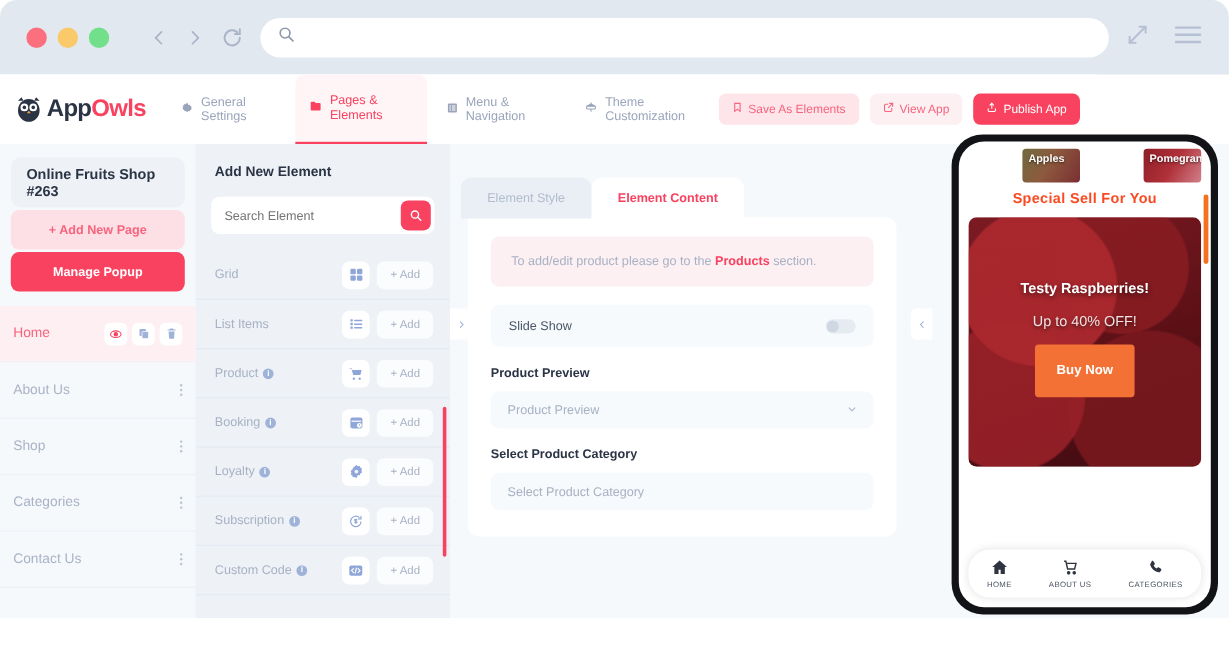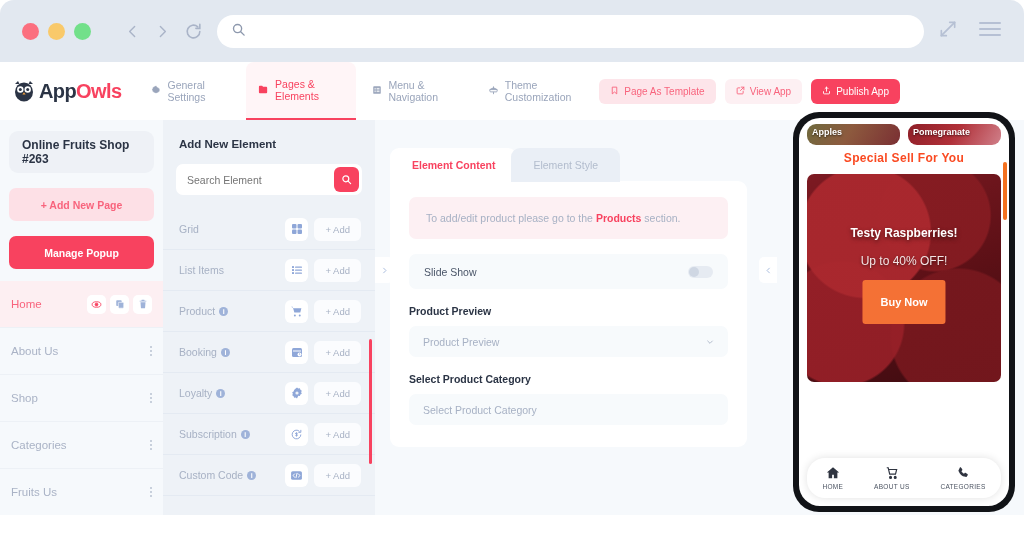--- a/index.html
+++ b/index.html
@@ -82,21 +82,21 @@
   .pages {
     position: absolute; left: 0; top: 0; width: 163px; height: 395px;
     background: #f6f9fc;
   }
   .project-pill {
     margin: 11px 9px 0 9px; height: 42px; border-radius: 9px;
     background: #eef1f6; display: flex; align-items: center;
     padding: 0 13px; font-size: 12px; font-weight: bold; color: #2b3445;
   }
   .page-btn {
-    margin: 15px 9px 0 9px; height: 33px; border-radius: 7px;
+    margin: 2px 9px 0 9px; height: 33px; border-radius: 7px;
     display: flex; align-items: center; justify-content: center;
     font-size: 10.5px; font-weight: bold;
   }
   .page-btn.light { background: #fde0e6; color: #f8647d; }
   .page-btn.solid { background: #f8425f; color: #ffffff; }
 
   .page-list { margin-top: 12px; }
   .page-row {
     height: 47px; display: flex; align-items: center;
     padding: 0 11px; font-size: 11.5px; color: #aab3c6;
@@ -212,21 +212,21 @@
   .phone-frame {
     position: absolute; left: 0; top: 0; width: 222px; height: 400px;
     background: #111317; border-radius: 26px; padding: 6px;
   }
   .phone-screen {
     width: 100%; height: 100%; background: #ffffff;
     border-radius: 21px; overflow: hidden; position: relative;
   }
   .cat-strip { display: flex; gap: 8px; padding: 6px 8px 0 8px; }
   .cat-card {
-    flex: 1; height: 21px; border-radius: 9px; position: relative; overflow: hidden;
+    flex: 1; height: 28px; border-radius: 3px; position: relative; overflow: hidden; margin-left: 45px;
   }
   .cat-card.apples { background: linear-gradient(120deg,#6f6a3e 0%,#8d5a3e 45%,#7a2f33 100%); }
   .cat-card.pom { background: linear-gradient(120deg,#8e1f28 0%,#b03038 50%,#d0808a 100%); }
   .cat-card span {
     position: absolute; left: 5px; top: 3px; color: #ffffff;
     font-size: 9px; font-weight: bold; text-shadow: 0 1px 2px rgba(0,0,0,.6);
   }
   .special {
     text-align: center; color: #fa4a22; font-size: 12px; font-weight: bold;
     padding: 6px 0 9px 0; letter-spacing: .3px;
@@ -387,21 +387,21 @@
     </div>
   </div>
 
   <div class="topactions">
     <div class="btn soft">
       <span>
         <svg width="9" height="9" viewBox="0 0 24 24" fill="none" stroke="#f8647d" stroke-width="2.4">
             <path d="M6 3h12v18l-6-5-6 5z"></path>
           </svg>
       </span>
-      <span>Page As Template</span>
+      <span>Save As Elements</span>
     </div>
     <div class="btn outline">
       <span>
         <svg width="9" height="9" viewBox="0 0 24 24" fill="none" stroke="#f8647d" stroke-width="2.4" stroke-linecap="round">
             <path d="M14 3h7v7"></path>
             <path d="M21 3l-9 9"></path>
             <path d="M19 14v5a2 2 0 0 1-2 2H5a2 2 0 0 1-2-2V7a2 2 0 0 1 2-2h5"></path>
           </svg>
       </span>
       <span>View App</span>
@@ -468,21 +468,21 @@
       </div>
       <div class="page-row">
         <span class="pname">Categories</span>
         <span class="kebab">
             <i></i>
             <i></i>
             <i></i>
           </span>
       </div>
       <div class="page-row">
-        <span class="pname">Fruits Us</span>
+        <span class="pname">Contact Us</span>
         <span class="kebab">
             <i></i>
             <i></i>
             <i></i>
           </span>
       </div>
     </div>
   </div>
 
   <div class="elements">
@@ -614,22 +614,22 @@
       </svg>
   </div>
   <div class="collapse-tab collapse-right">
     <svg width="7" height="11" viewBox="0 0 24 24" fill="none" stroke="#9fb3d9" stroke-width="3" stroke-linecap="round">
         <polyline points="15 4 7 12 15 20"></polyline>
       </svg>
   </div>
 
   <div class="content">
     <div class="tabs">
+      <div class="tab inactive">Element Style</div>
       <div class="tab active">Element Content</div>
-      <div class="tab inactive">Element Style</div>
     </div>
     <div class="panel">
       <div class="notice">
         <span>To add/edit product please go to the </span><b>Products</b><span> section.</span>
       </div>
 
       <div class="toggle-row">
         <span>Slide Show</span>
         <span class="switch">
             <i></i>

